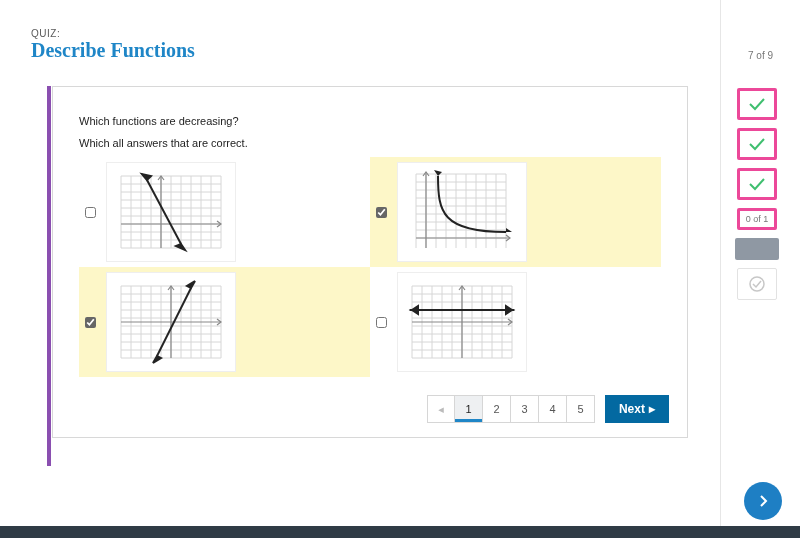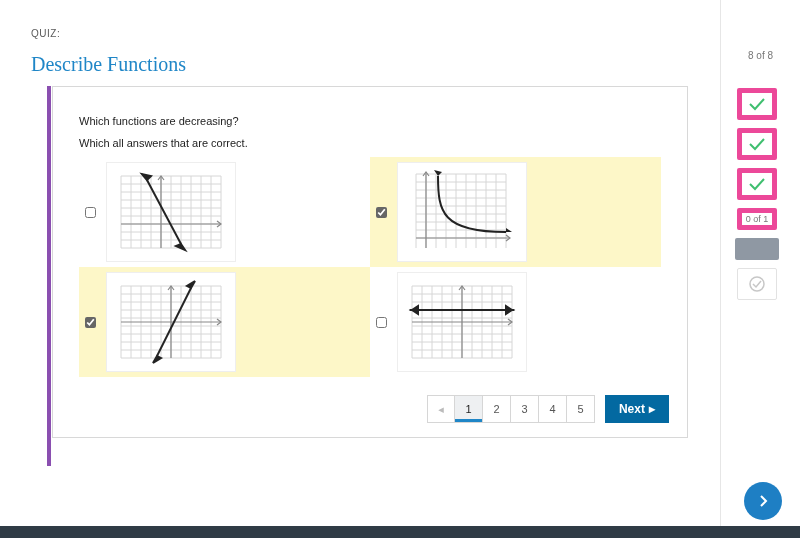--- a/index.html
+++ b/index.html
@@ -21,22 +21,22 @@
     padding: 28px 0 0 31px;
   }
   .quiz-label {
     font-size: 10px;
     letter-spacing: 0.5px;
     color: #5a5a5a;
   }
   .quiz-title {
     font-size: 20px;
     color: #1f86c7;
-    font-weight: 400;
-    margin-top: 14px;
+    font-weight: 700;
+    margin-top: 0;
     font-family: Georgia, 'Times New Roman', serif;
   }
   .question-card {
     position: absolute;
     left: 52px;
     top: 86px;
     width: 636px;
     height: 352px;
     border: 1px solid #d8d8d8;
     background: #fff;
@@ -127,21 +127,21 @@
     color: #777;
   }
   .side-items {
     position: absolute;
     top: 88px;
     left: 16px;
     width: 48px;
   }
   .side-box {
     width: 40px; height: 32px;
-    border: 5px solid #ec4899;
+    border: 3px solid #ec4899;
     border-radius: 2px;
     margin-bottom: 8px;
     display: flex; align-items: center; justify-content: center;
     cursor: pointer;
   }
   .side-box.status {
     font-size: 9px; color: #777;
     height: 22px;
   }
   .side-box.current-q {
@@ -384,21 +384,21 @@
       <div class="pg">5</div>
       <button class="next">
         <span>Next</span>
         <span>▸</span>
       </button>
     </div>
   </div>
 </div>
 
 <div class="sidebar">
-  <div class="progress-label">8 of 8</div>
+  <div class="progress-label">7 of 9</div>
   <div class="side-items">
     <div class="side-box check-green">
       <svg width="18" height="14" viewBox="0 0 18 14" fill="none" stroke-width="2">
           <polyline points="2,7 7,12 16,2"></polyline>
         </svg>
     </div>
     <div class="side-box check-green">
       <svg width="18" height="14" viewBox="0 0 18 14" fill="none" stroke-width="2">
           <polyline points="2,7 7,12 16,2"></polyline>
         </svg>

